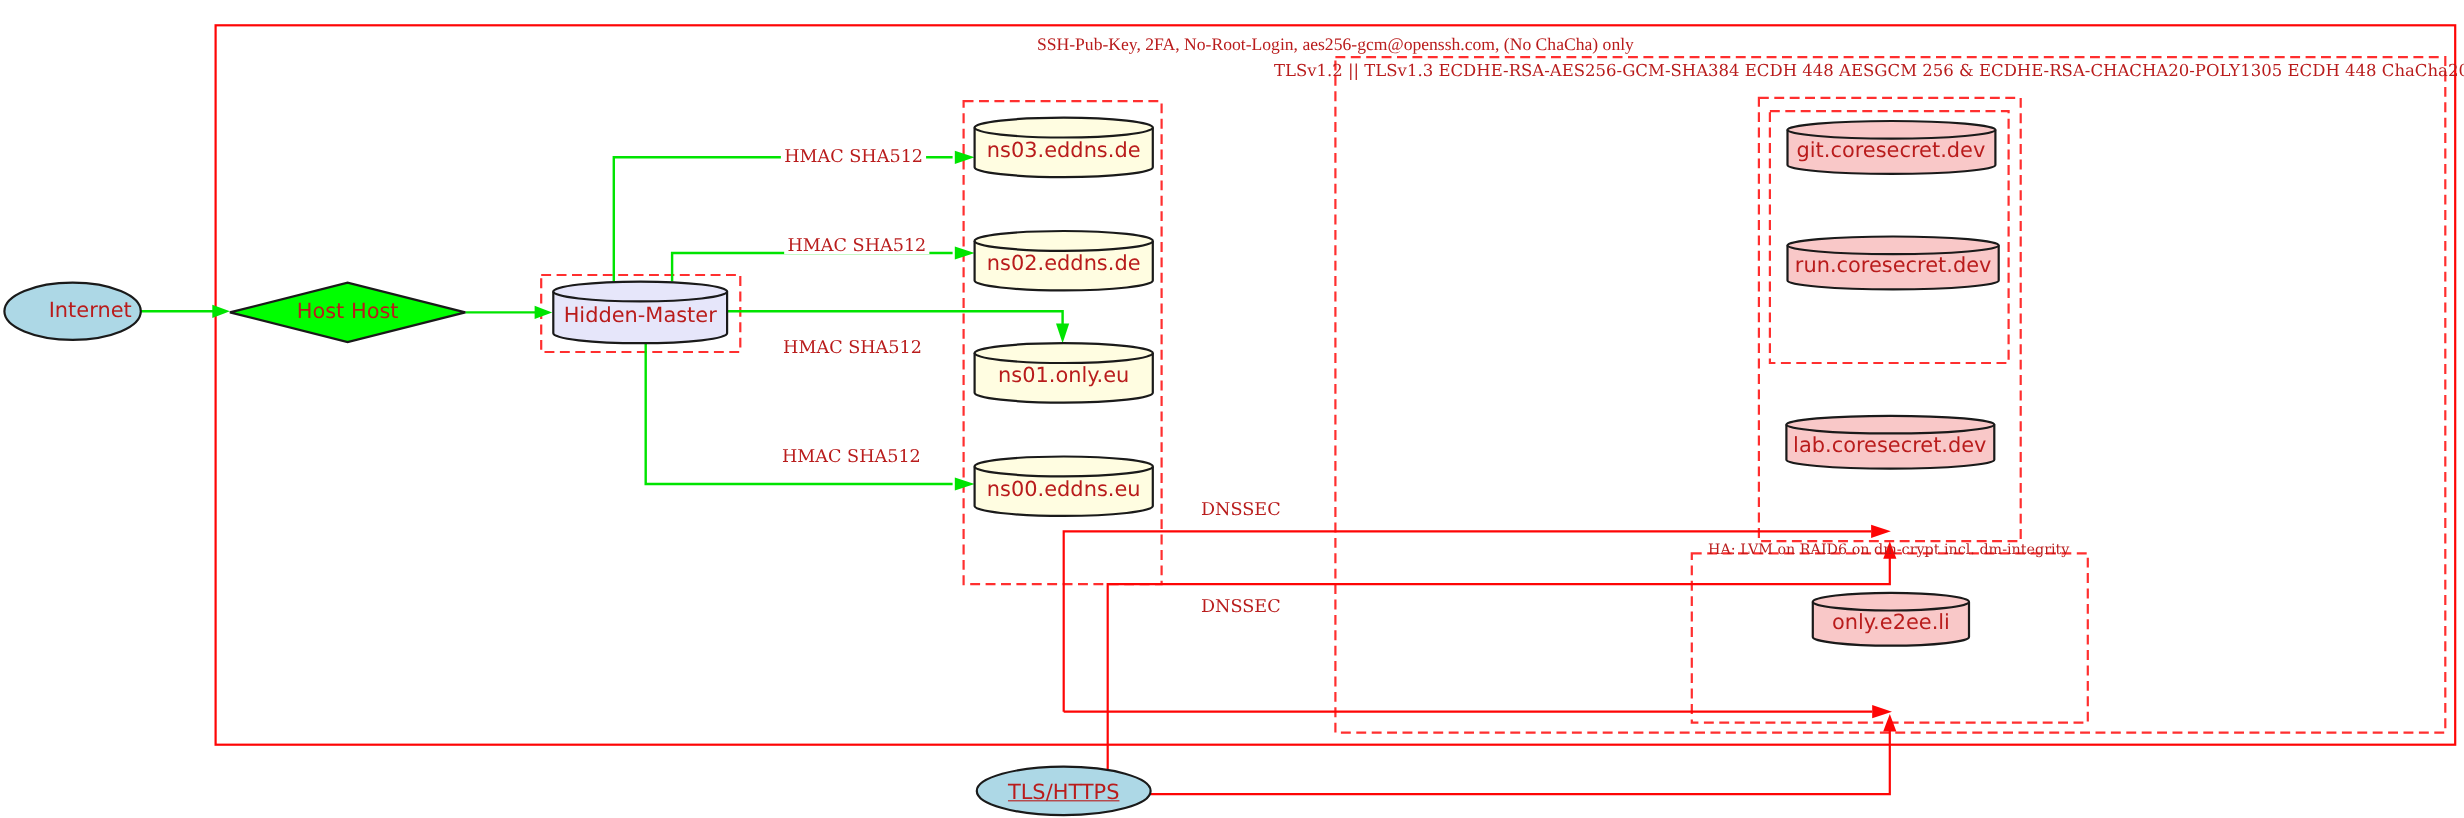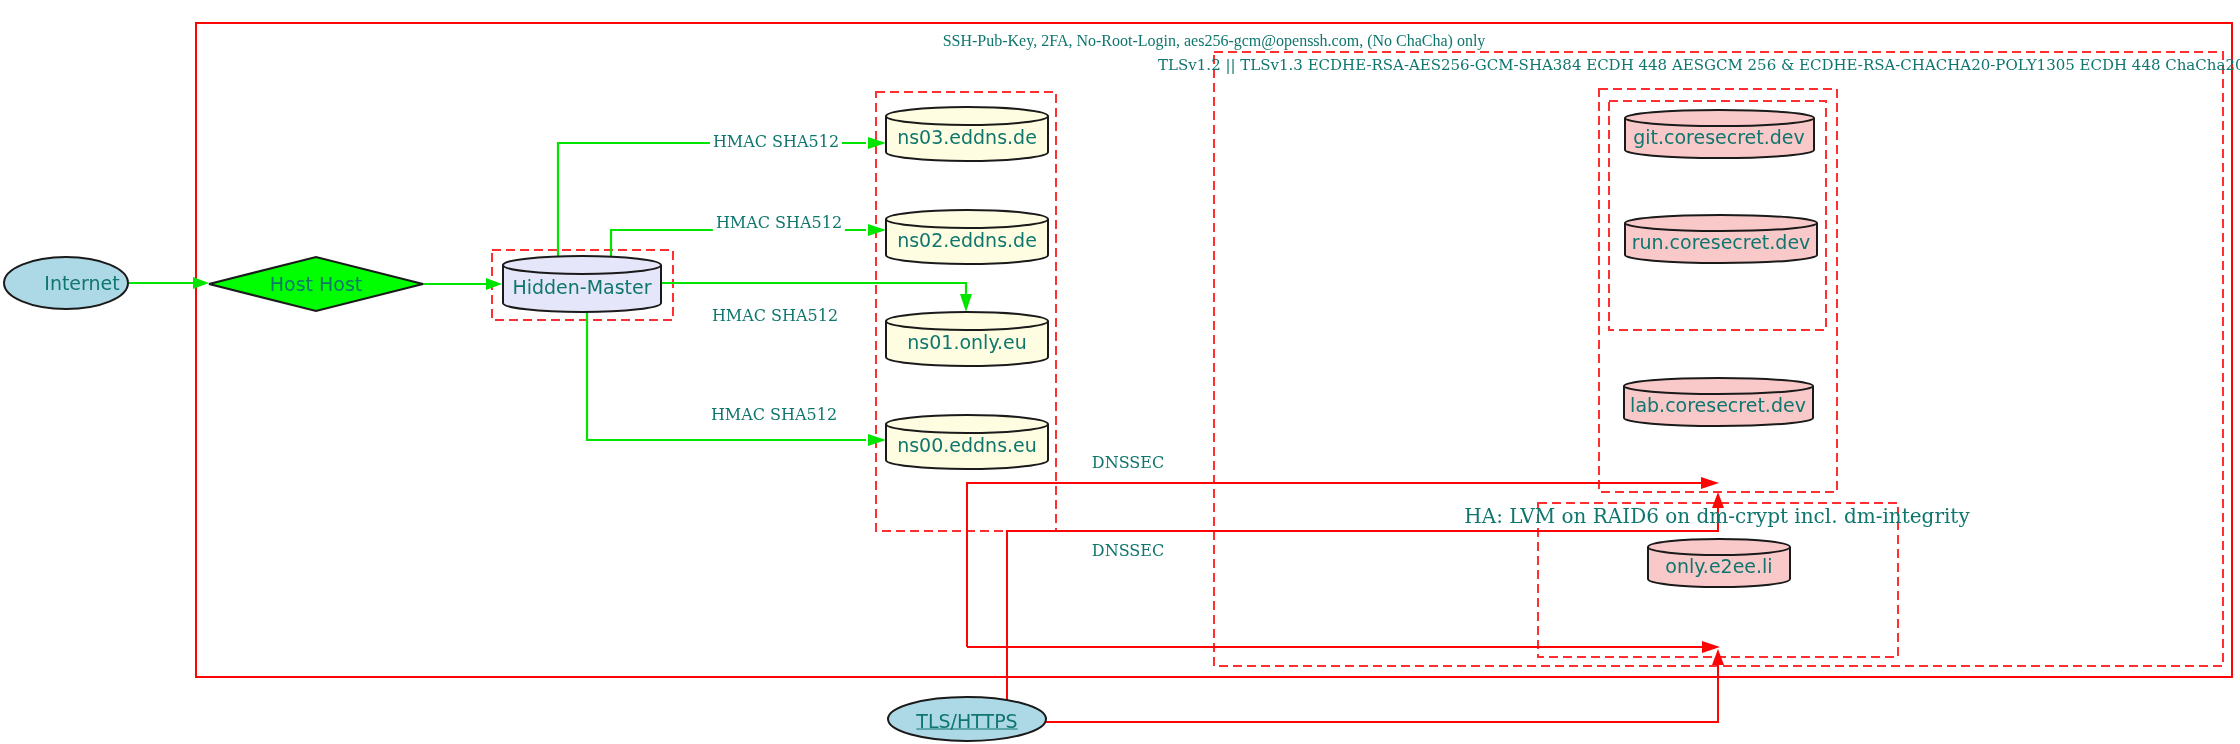--- a/index.html
+++ b/index.html
@@ -8,21 +8,21 @@
     width:2240px;height:744px;
     background:#ffffff;
     font-family:"DejaVu Sans",sans-serif;
     overflow:hidden;
   }
   .canvas svg{position:absolute;left:0;top:0;}
   .lbl{
     position:absolute;
     transform:translate(-50%,-50%);
     white-space:nowrap;
-    color:#0f766e;
+    color:#b91c1c;
   }
   .node-lbl{font-size:19px;line-height:1;}
   .edge-lbl{
     font-family:"DejaVu Serif",serif;
     font-size:16px;line-height:1;
     background:#ffffff;
     padding:0 3px;
   }
   .cluster-lbl{
     font-family:"DejaVu Serif",serif;
@@ -114,21 +114,21 @@
     <g>
       <path d="M1648,547 L1648,579 A71,8 0 0 0 1790,579 L1790,547" fill="#f9c8c8" stroke="#1a1a1a" stroke-width="2"></path>
       <ellipse cx="1719" cy="547" rx="71" ry="8" fill="#f9c8c8" stroke="#1a1a1a" stroke-width="2"></ellipse>
     </g>
 
     <ellipse cx="967" cy="719" rx="79" ry="22" fill="#add8e6" stroke="#1a1a1a" stroke-width="2"></ellipse>
   </svg>
 
   <div class="lbl cluster-lbl" style="left:1214px;top:41px;font-size:16px;font-family:'Liberation Serif',serif;">SSH-Pub-Key, 2FA, No-Root-Login, aes256-gcm@openssh.com, (No ChaCha) only</div>
   <div class="lbl cluster-lbl" style="left:1718px;top:65px;">TLSv1.2 || TLSv1.3 ECDHE-RSA-AES256-GCM-SHA384 ECDH 448 AESGCM 256 &amp; ECDHE-RSA-CHACHA20-POLY1305 ECDH 448 ChaCha20 256</div>
-  <div class="lbl cluster-lbl" style="left:1717px;top:516px;font-size:20px;">HA: LVM on RAID6 on dm-crypt incl. dm-integrity</div>
+  <div class="lbl cluster-lbl" style="left:1717px;top:500px;font-size:13px;">HA: LVM on RAID6 on dm-crypt incl. dm-integrity</div>
 
   <div class="lbl node-lbl" style="left:66px;top:283px;margin-left:16px;">Internet</div>
   <div class="lbl node-lbl" style="left:316px;top:284px;">Host Host</div>
   <div class="lbl node-lbl" style="left:582px;top:287px;">Hidden-Master</div>
   <div class="lbl node-lbl" style="left:967px;top:137px;text-align:center;">ns03.eddns.de</div>
   <div class="lbl node-lbl" style="left:967px;top:240px;">ns02.eddns.de</div>
   <div class="lbl node-lbl" style="left:967px;top:342px;">ns01.only.eu</div>
   <div class="lbl node-lbl" style="left:967px;top:445px;">ns00.eddns.eu</div>
   <div class="lbl node-lbl" style="left:1719px;top:137px;">git.coresecret.dev</div>
   <div class="lbl node-lbl" style="left:1721px;top:242px;">run.coresecret.dev</div>

